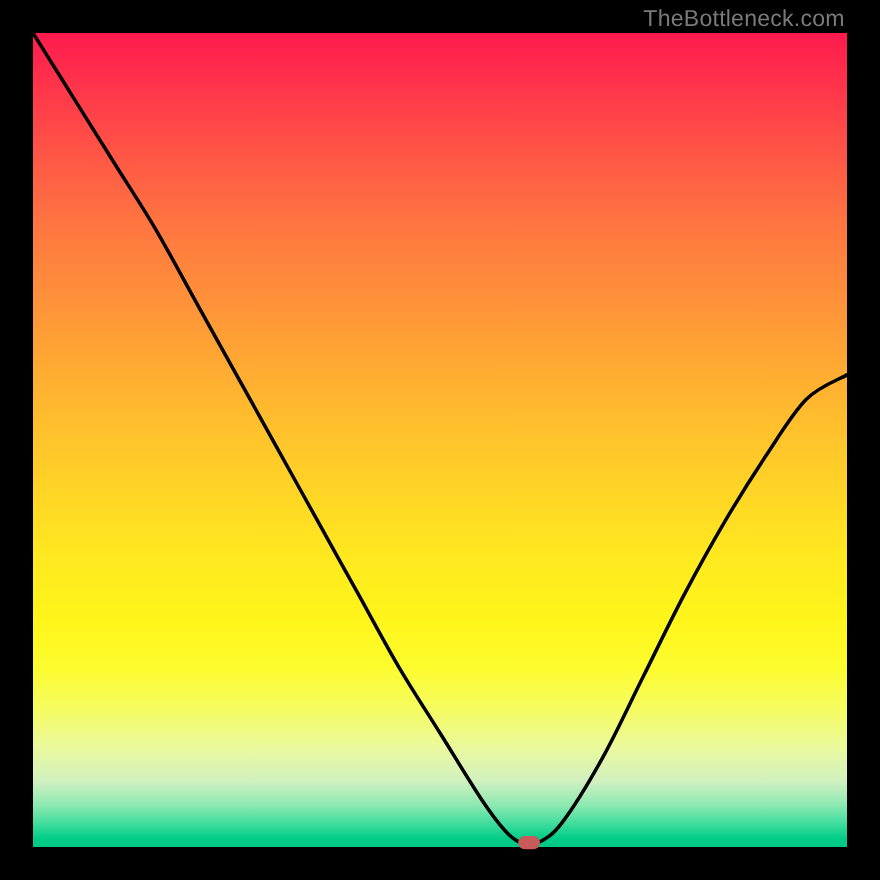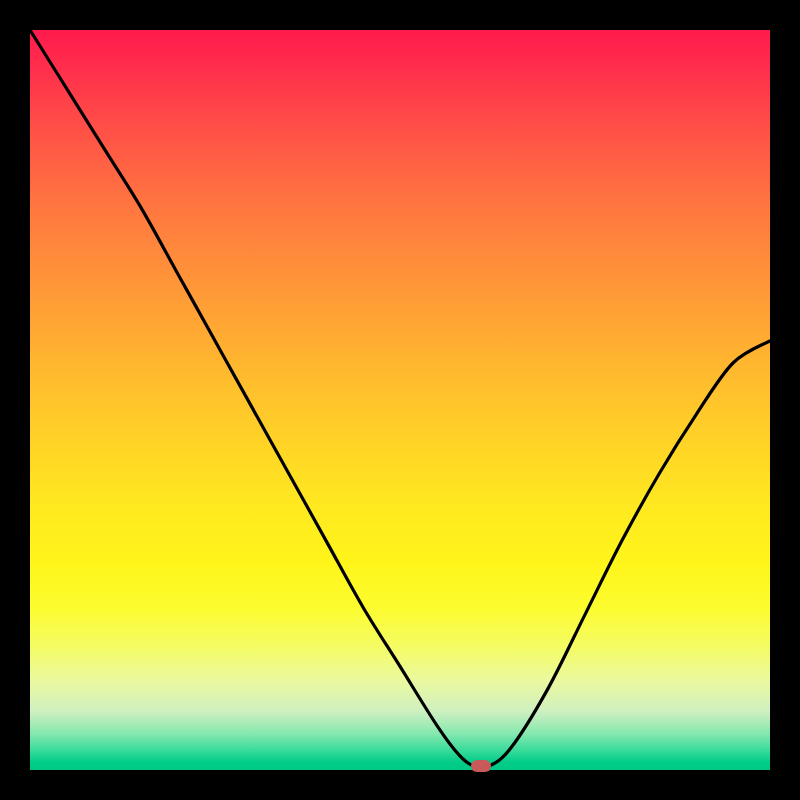--- a/index.html
+++ b/index.html
@@ -66,19 +66,20 @@
     height: 12px;
     border-radius: 6px;
     background: #c95a5a;
     transform: translate(-50%, -50%);
   }
 </style>
 </head>
 <body>
 
 <div class="frame">
+  <div class="watermark">TheBottleneck.com</div>
   <div class="plot-area">
     <svg class="curve" viewBox="0 0 740 740" preserveAspectRatio="none">
       <path id="curve-path" fill="none" stroke="#000" stroke-width="3.2" stroke-linejoin="round" stroke-linecap="round" d="M 0,0 C 6.166666666666667,9.866666666666655 24.666666666666664,39.4666666666666 37,59.19999999999993 C 49.333333333333336,78.93333333333327 61.666666666666664,98.66666666666663 74,118.39999999999998 C 86.33333333333333,138.13333333333333 98.66666666666667,156.63333333333335 111,177.60000000000002 C 123.33333333333333,198.5666666666667 135.66666666666666,222 148,244.2 C 160.33333333333334,266.4 172.66666666666666,288.6 185,310.8 C 197.33333333333334,333 209.66666666666666,355.20000000000005 222,377.40000000000003 C 234.33333333333334,399.6 246.66666666666666,421.8 259,444 C 271.3333333333333,466.2 283.6666666666667,488.40000000000003 296,510.6 C 308.3333333333333,532.8000000000001 320.6666666666667,556.2333333333333 333,577.2 C 345.3333333333333,598.1666666666667 357.66666666666663,616.6666666666666 370,636.4 C 382.33333333333337,656.1333333333333 397.1333333333334,680.8 407.00000000000006,695.6 C 416.86666666666673,710.4000000000001 423.0333333333333,718.4166666666667 429.2,725.2 C 435.3666666666667,731.9833333333333 439.06666666666666,734.4499999999999 444,736.3 C 448.93333333333334,738.15 452.6333333333333,739.3833333333333 458.8,736.3 C 464.9666666666667,733.2166666666666 471.1333333333333,730.75 481,717.8 C 490.8666666666667,704.8499999999999 505.6666666666667,680.8 518,658.6 C 530.3333333333334,636.4000000000001 542.6666666666666,609.2666666666667 555,584.6 C 567.3333333333334,559.9333333333334 579.6666666666666,534.0333333333333 592,510.6 C 604.3333333333334,487.1666666666667 616.6666666666666,464.9666666666667 629,444 C 641.3333333333334,423.0333333333333 653.6666666666666,403.3 666,384.8 C 678.3333333333334,366.3 690.6666666666666,345.33333333333326 703,332.99999999999994 C 715.3333333333334,320.66666666666663 733.8333333333334,314.5 740,310.8"></path>
     </svg>
     <div id="marker" class="marker" style="left: 451.4px; top: 736.3px;"></div>
   </div>
 </div>
 
 </body></html>

